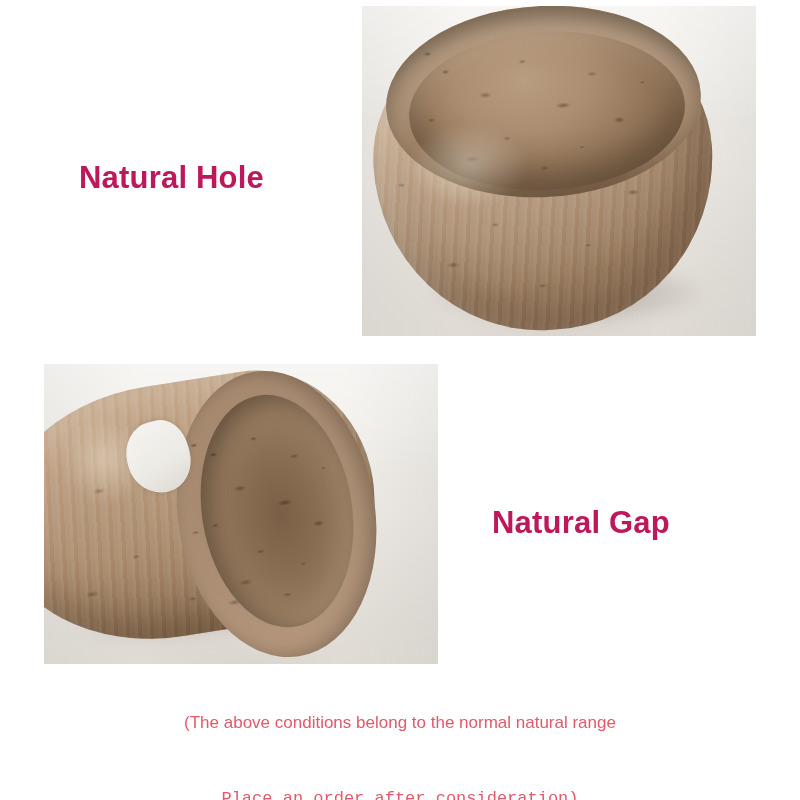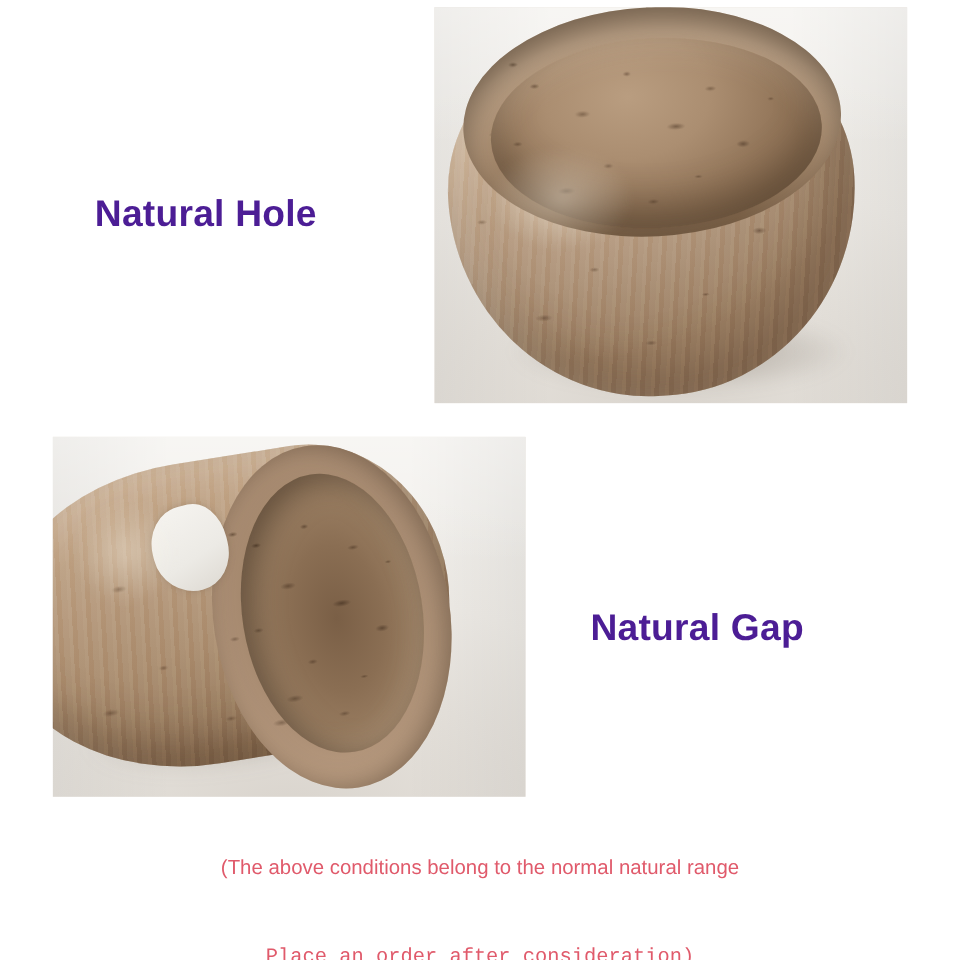--- a/index.html
+++ b/index.html
@@ -238,21 +238,21 @@
     width: 30%;
     height: 40%;
     border-radius: 50%;
     background: radial-gradient(50% 50% at 45% 40%, rgba(255,248,234,0.36) 0%, rgba(255,248,234,0) 74%);
     filter: blur(5px);
   }
 
   
   .label {
     position: absolute;
-    color: #4c1d95;
+    color: #be185d;
     font-weight: bold;
     font-size: 31px;
     letter-spacing: 0.2px;
     white-space: nowrap;
   }
   #label-hole { left: 79px; top: 160px; }
   #label-gap  { left: 492px; top: 505px; text-align: right; }
 
   
   .caption {

